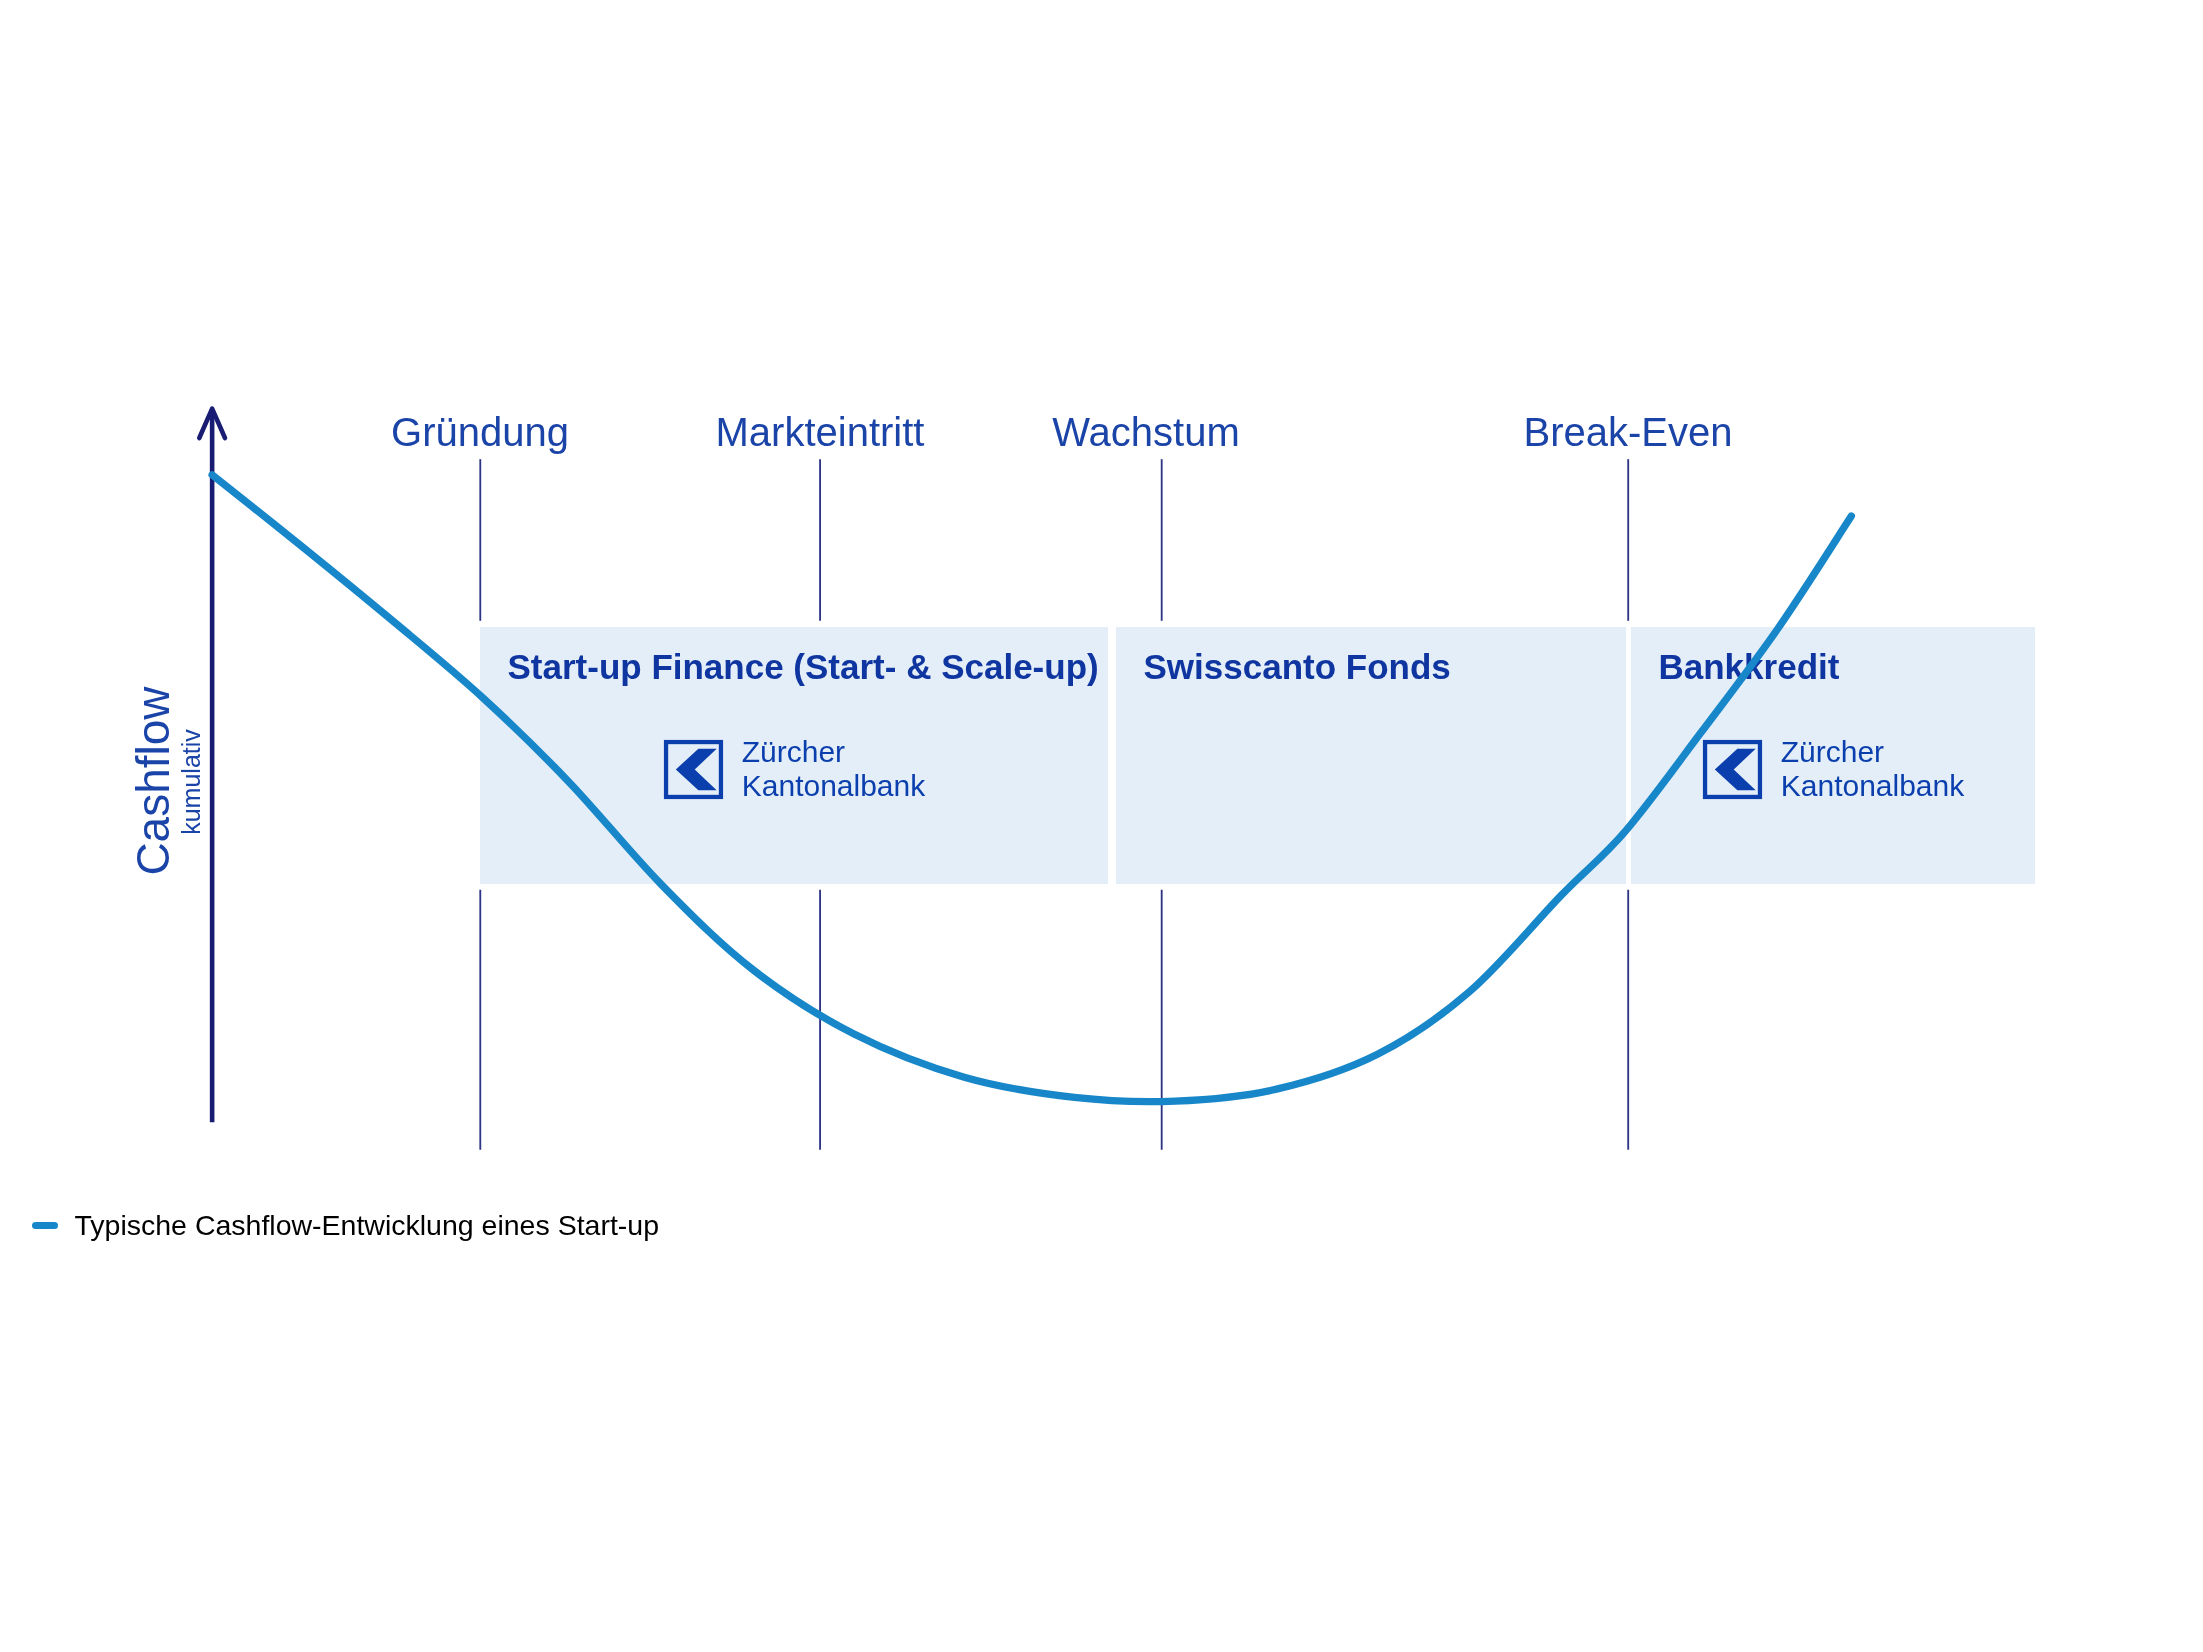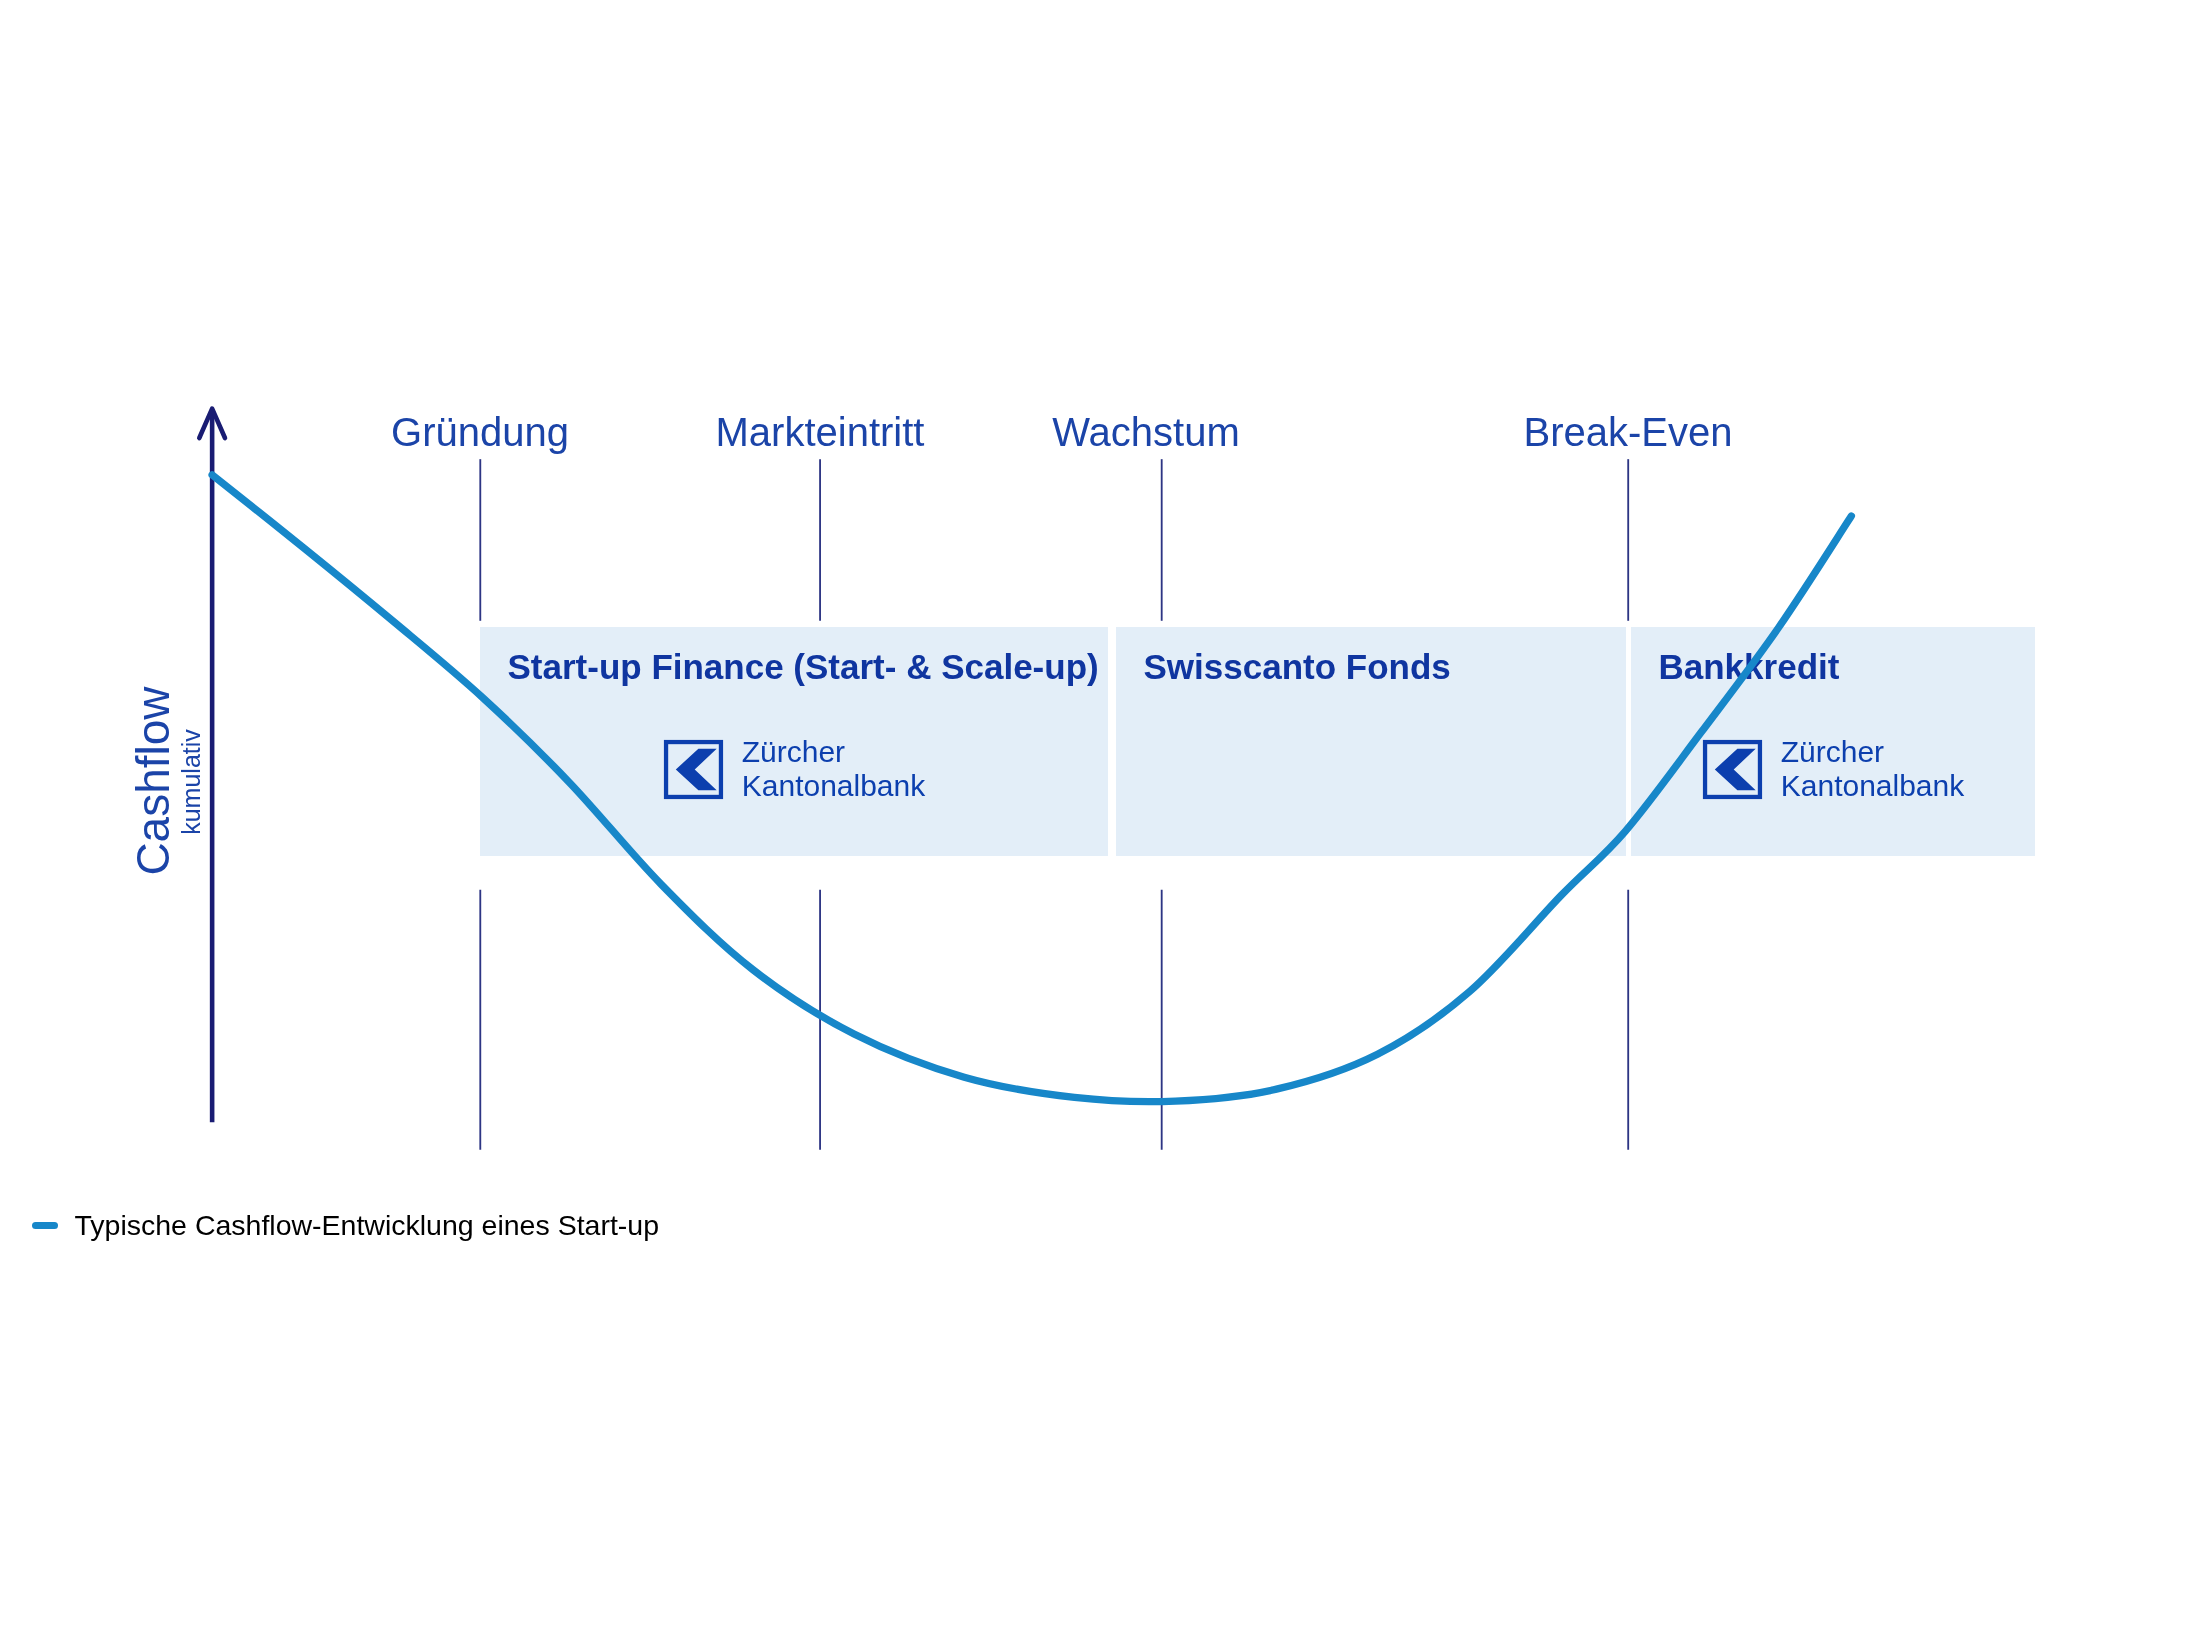--- a/index.html
+++ b/index.html
@@ -17,21 +17,21 @@
     position:absolute;left:153px;top:781px;
     transform:translate(-50%,-50%) rotate(-90deg);
     font-size:46px;color:#1b44a8;white-space:nowrap;
   }
   .ylabel-sub{
     position:absolute;left:191px;top:782px;
     transform:translate(-50%,-50%) rotate(-90deg);
     font-size:25px;color:#1b44a8;white-space:nowrap;
   }
   
-  .box{position:absolute;top:627px;height:229px;background:#e3eef8;}
+  .box{position:absolute;top:627px;height:257px;background:#e3eef8;}
   .b1{left:480px;width:628px;}
   .b2{left:1116px;width:510px;}
   .b3{left:1631px;width:404px;}
   .box-title{
     position:absolute;top:20px;left:27.5px;
     font-size:35px;font-weight:bold;color:#0f35a0;white-space:nowrap;
   }
   .logo-row{
     position:absolute;top:108px;left:0;right:0;
     display:flex;justify-content:center;align-items:center;gap:18px;

